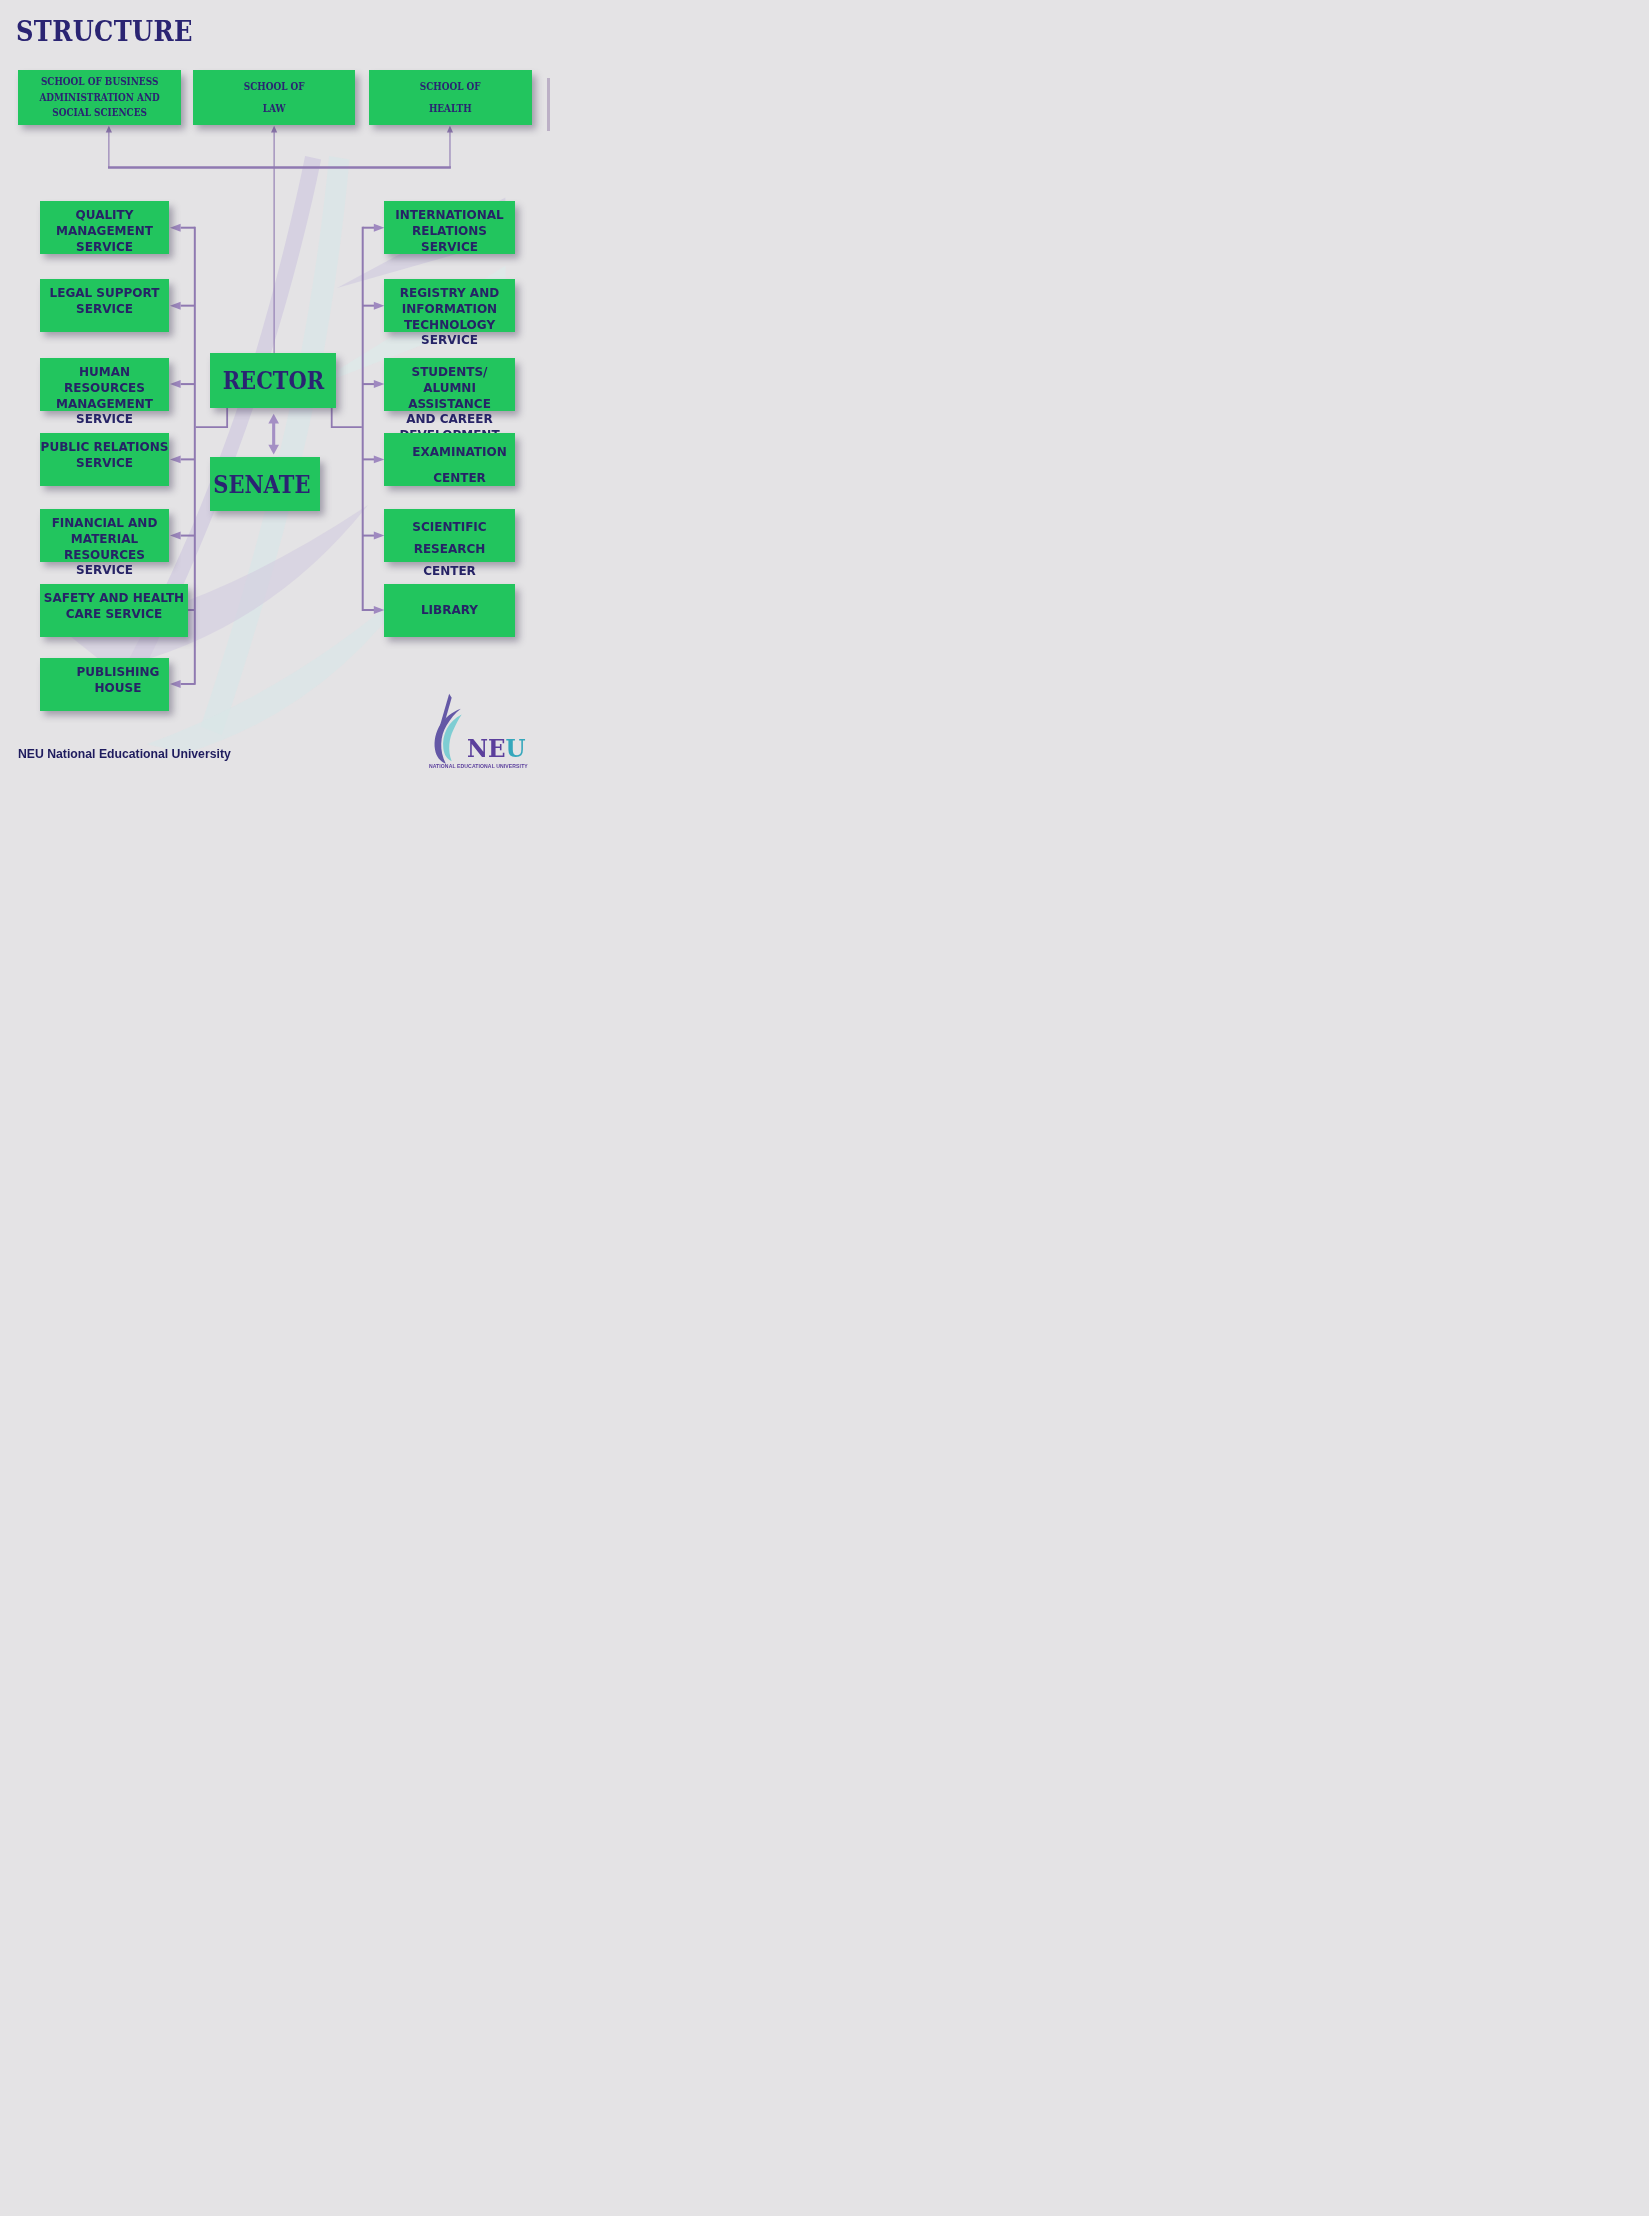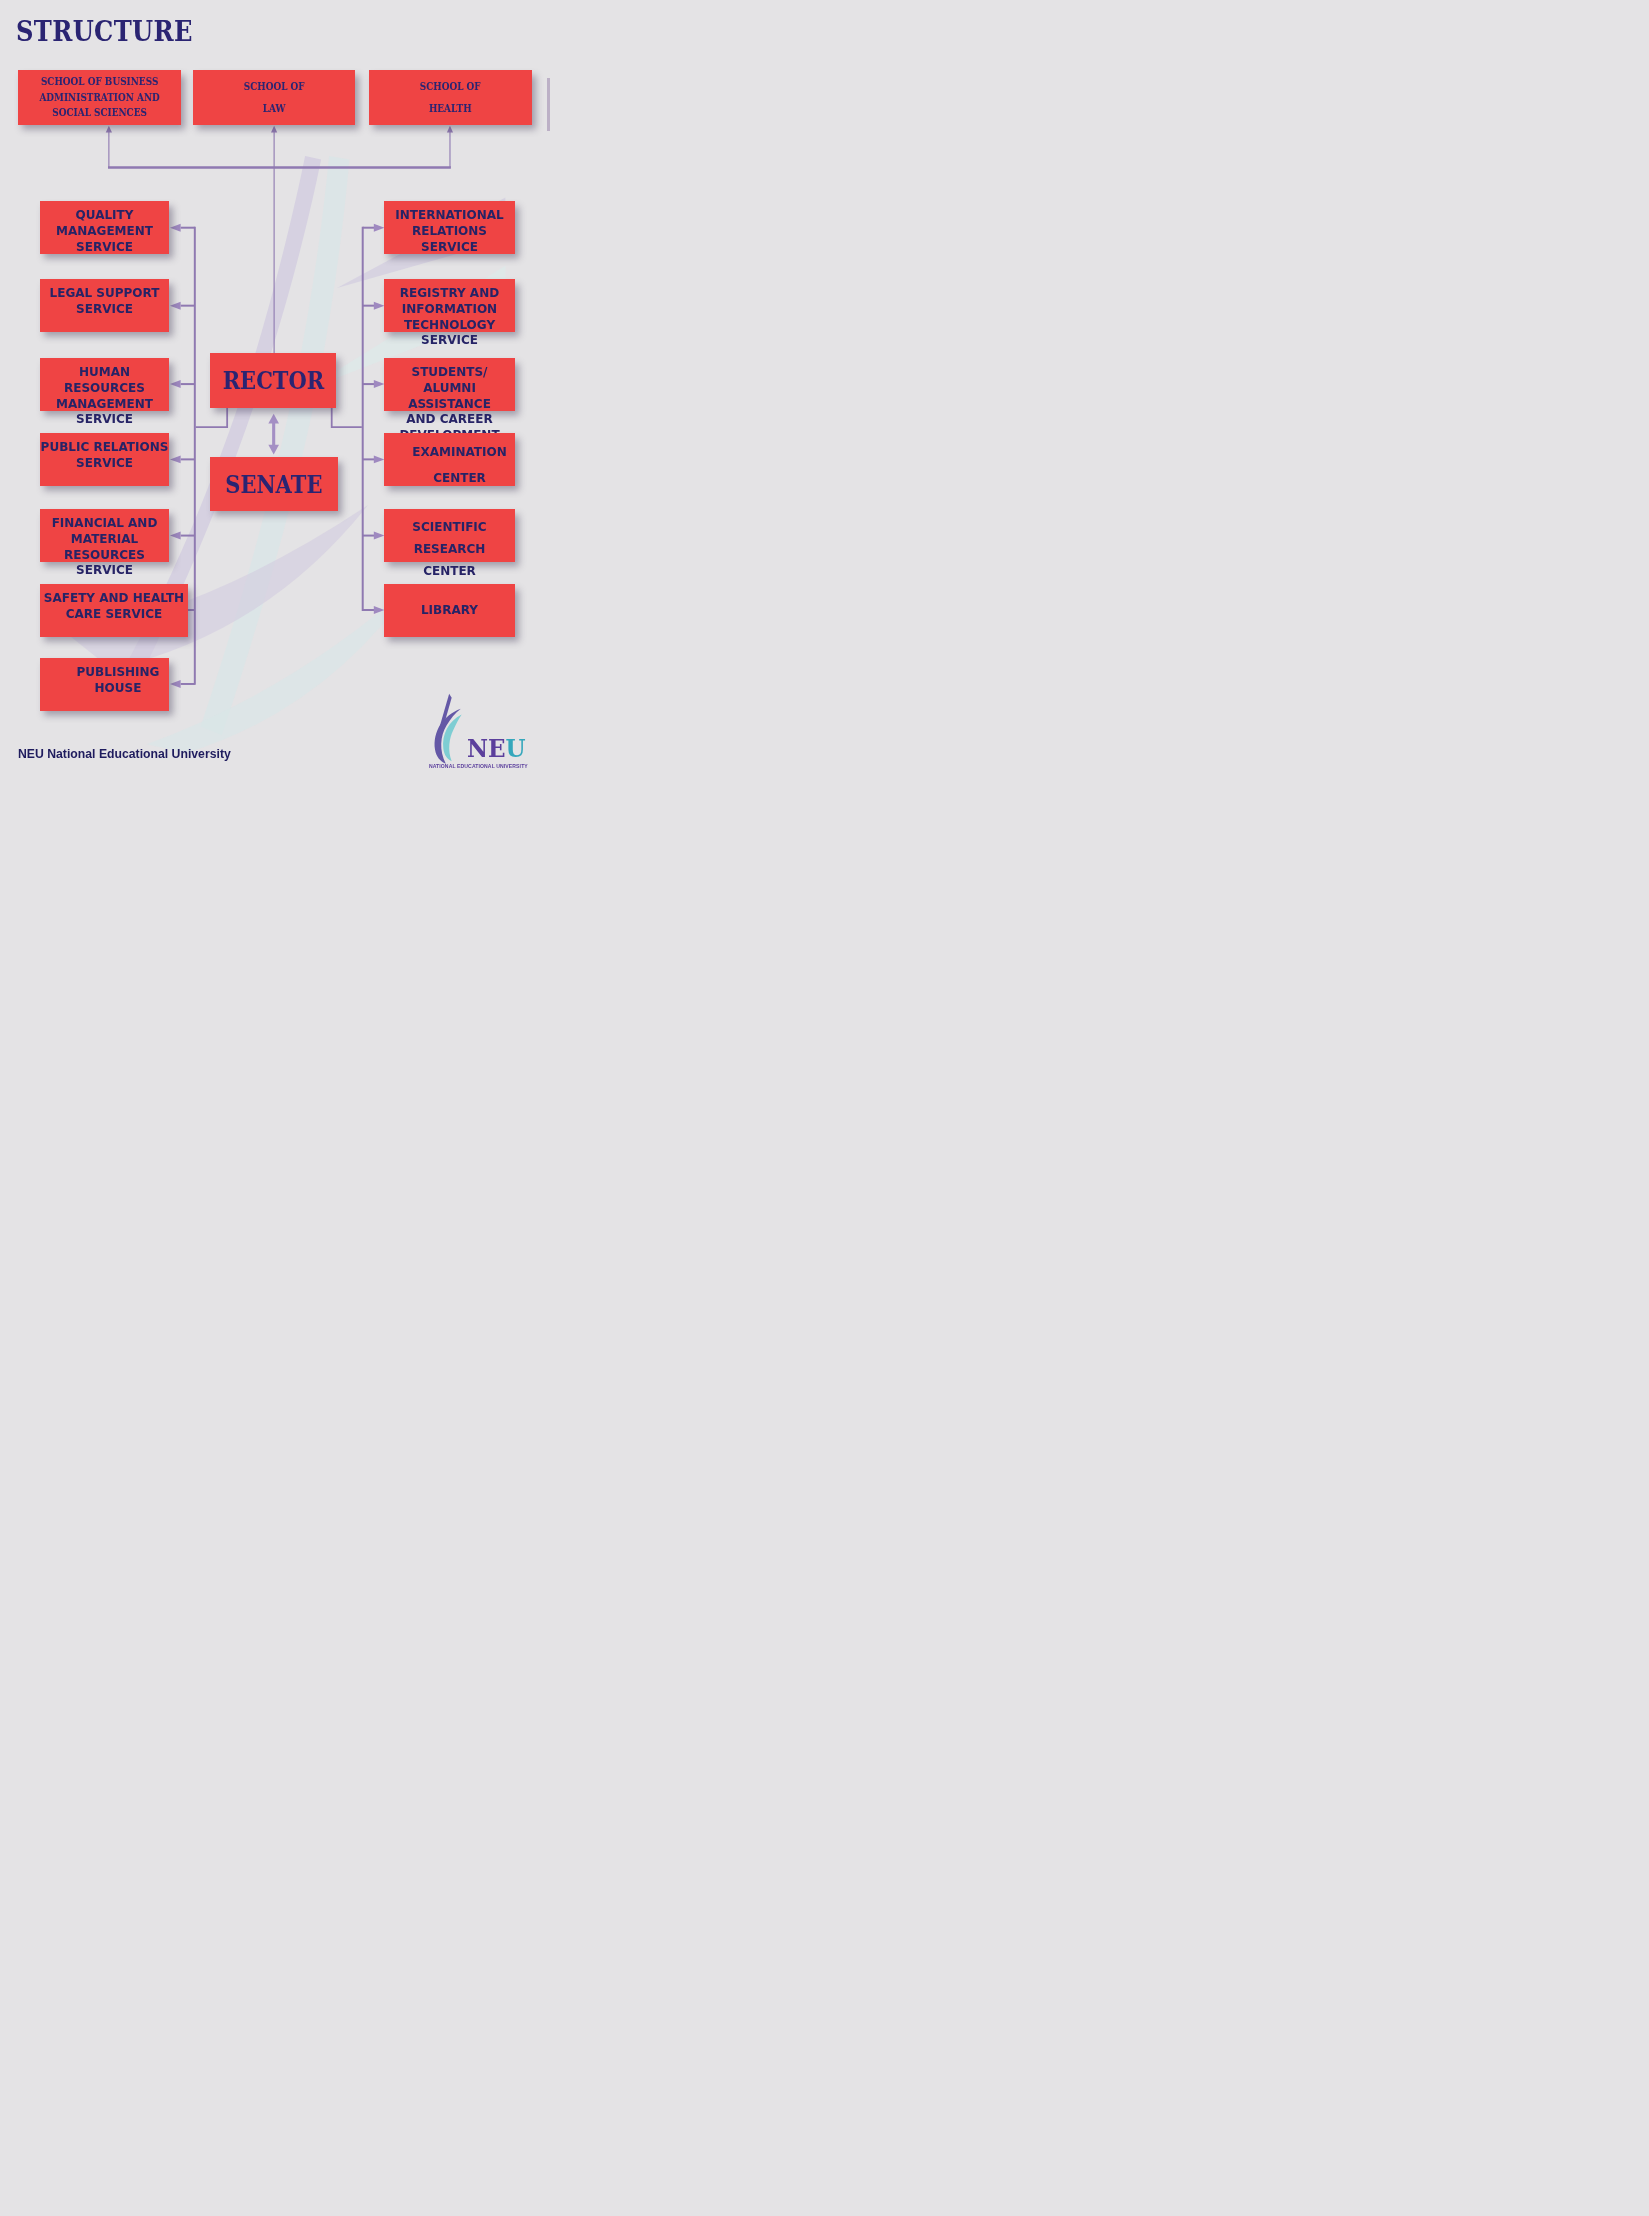--- a/index.html
+++ b/index.html
@@ -3,21 +3,21 @@
 <meta charset="utf-8">
 <style>
   html,body{margin:0;padding:0;background:#e4e3e5;}
   .canvas{position:relative;width:550px;height:777px;background:#e4e3e5;overflow:hidden;
           font-family:"DejaVu Sans",sans-serif;}
   svg.watermark,svg.wires{position:absolute;left:0;top:0;pointer-events:none;}
   .page-title{position:absolute;left:15.5px;top:17px;margin:0;
           font-family:"DejaVu Serif",serif;font-weight:bold;font-size:27.5px;line-height:1.05;
           color:#2a2472;letter-spacing:0.4px;transform:scaleX(.88);transform-origin:left center;
           white-space:nowrap;}
-  .box{position:absolute;background:#ef4444;display:flex;align-items:center;justify-content:center;
+  .box{position:absolute;background:#22c55e;display:flex;align-items:center;justify-content:center;
        text-align:center;color:#262366;box-shadow:4px 4.9px 7px rgba(70,62,90,.42);}
   .box .lbl{white-space:pre-line;font-weight:bold;}
   .serifbox .lbl{font-family:"DejaVu Serif",serif;font-size:10.6px;line-height:1.5;color:#2a2472;
        display:inline-block;transform:scaleX(.84);}
   .serifbox.sp2 .lbl{line-height:2.05;}
   .bigserif .lbl{font-family:"DejaVu Serif",serif;font-size:25px;line-height:1;color:#2a2472;
        display:inline-block;transform:scaleX(.84);}
   .sbox{align-items:flex-start;padding-top:7px;box-sizing:border-box;}
   .sbox .lbl{font-size:12px;line-height:1.32;}
   .sbox.loose .lbl{line-height:2.15;}
@@ -38,21 +38,21 @@
   .l7{left:40px;top:658px;width:129px;height:53px;padding-left:27px;}
   
   .r1{left:384px;top:201px;width:131px;height:53px;}
   .r2{left:384px;top:279px;width:131px;height:53px;}
   .r3{left:384px;top:358px;width:131px;height:53px;}
   .r4{left:384px;top:433px;width:131px;height:53px;padding-left:20px;}
   .r5{left:384px;top:509px;width:131px;height:53px;}
   .r6{left:384px;top:584px;width:131px;height:53px;}
   
   .rector{left:210px;top:353px;width:126px;height:55px;}
-  .senate{left:210px;top:457px;width:128px;height:54px;}
+  .senate{left:210px;top:457px;width:110px;height:54px;justify-content:flex-end;}
   
   .footer{position:absolute;left:17.7px;top:746px;margin:0;font-family:"Liberation Sans",sans-serif;
        font-weight:bold;font-size:13.3px;color:#1f1c5e;transform:scaleX(.92);transform-origin:left center;
        white-space:nowrap;}
   .logo{position:absolute;left:421px;top:688px;width:133px;height:86px;}
   .logo .mark{position:absolute;left:2.7px;top:3.5px;}
   .logo .neu{position:absolute;left:46px;top:48px;font-family:"DejaVu Serif",serif;font-weight:bold;
        font-size:25px;line-height:1;transform:scaleX(.92);transform-origin:left center;white-space:nowrap;}
   .logo .neu .ne{color:#5b3f9c;}
   .logo .neu .u{color:#35a7bc;}

